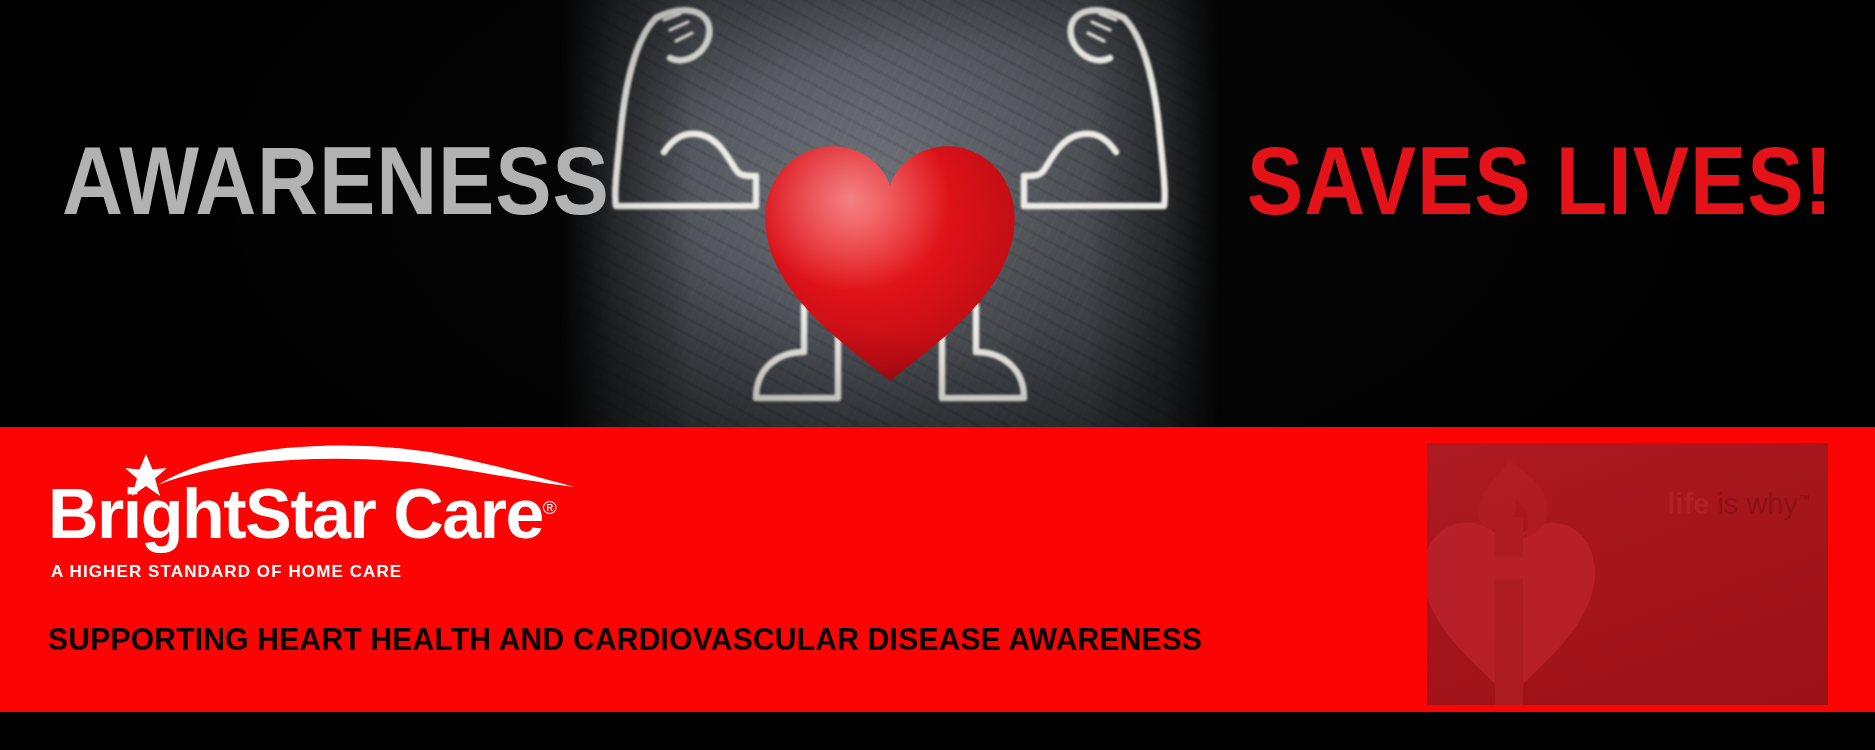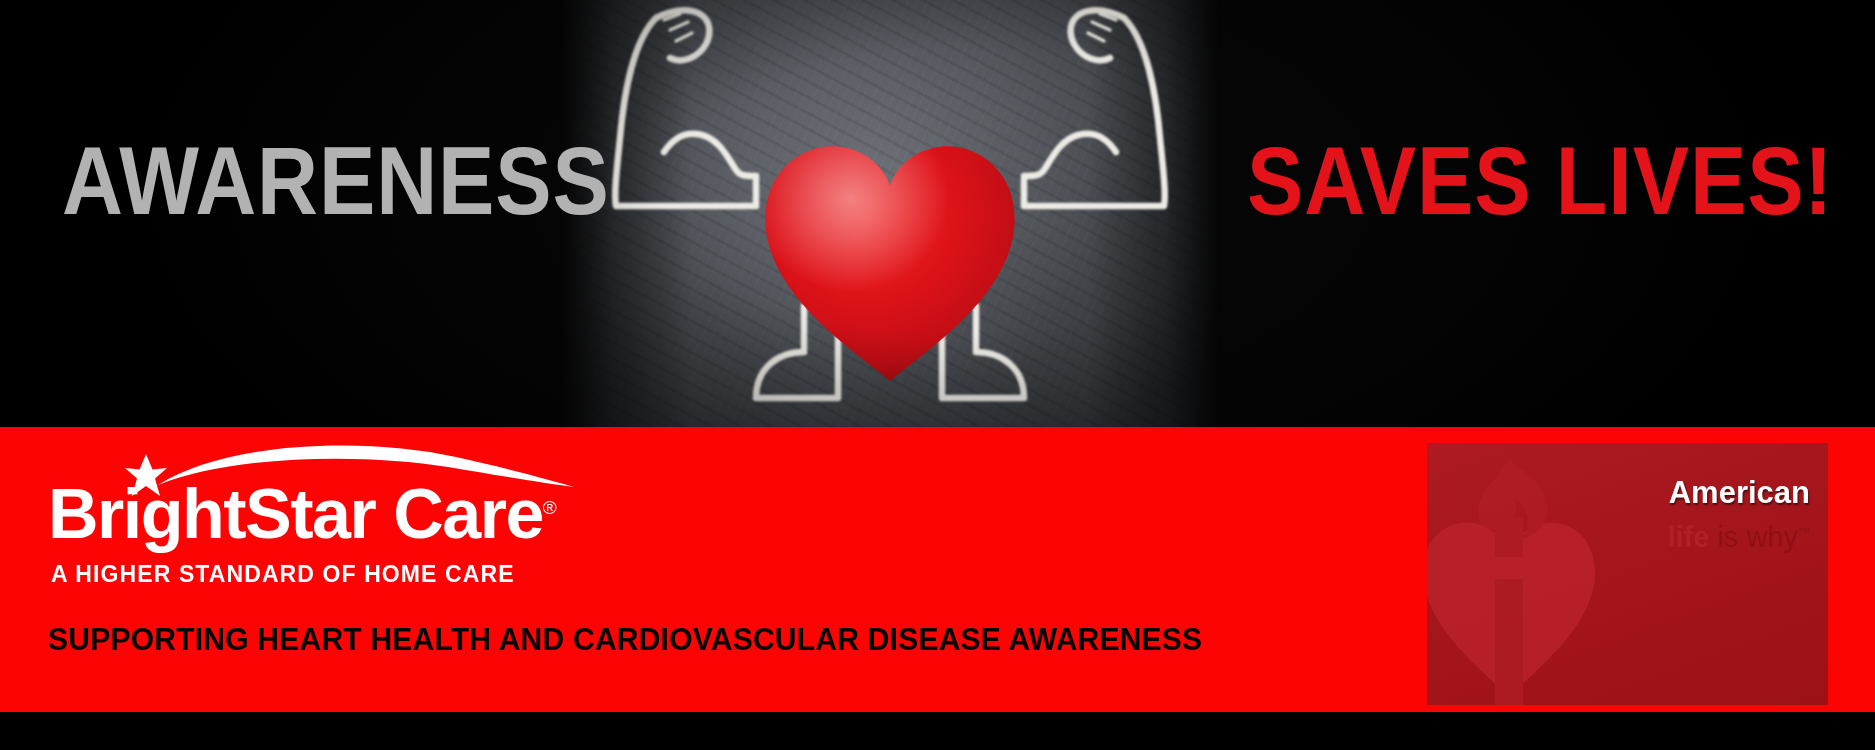--- a/index.html
+++ b/index.html
@@ -81,21 +81,21 @@
   .bs-wordmark{
     position:absolute;left:0;top:34px;
     font-family:"Liberation Sans",sans-serif;
     font-weight:bold;font-size:70px;line-height:1;
     color:#ffffff;white-space:nowrap;letter-spacing:-1.5px;
   }
   .bs-reg{font-size:19px;vertical-align:super;font-weight:normal;letter-spacing:0;}
   .bs-tagline{
     position:absolute;left:3px;top:118px;
     font-family:"Liberation Sans",sans-serif;
-    font-weight:bold;font-size:23px;line-height:1;
+    font-weight:bold;font-size:17px;line-height:1;
     color:#ffffff;letter-spacing:1.1px;white-space:nowrap;
   }
 
   
   .support-line{
     position:absolute;left:48px;top:197px;
     font-family:"Liberation Sans Narrow","Liberation Sans",sans-serif;
     font-weight:bold;font-size:31px;line-height:1;
     color:#060606;letter-spacing:.2px;white-space:nowrap;
     transform:scaleX(.97);transform-origin:left center;
@@ -235,19 +235,18 @@
         <rect x="74" y="70" width="28" height="188" fill="#b31f27"></rect>
 
         <rect x="24" y="110" width="128" height="22" fill="#c22730"></rect>
 
         <path d="M88,12 C104,26 122,36 126,56 C130,74 118,88 100,92
                  C112,78 108,62 94,52 C98,66 90,78 78,82
                  C64,86 54,74 58,58 C62,40 78,30 88,12 Z" fill="#b31f27"></path>
       </svg>
 
       <div class="aha-text">
-        <div class="aha-title">American</div>
         <div class="aha-tag"><span class="lw-life">life</span><span> is why</span><span class="lw-tm">™</span></div>
       </div>
     </div>
 
   </div>
 </div>
 
 </body></html>

